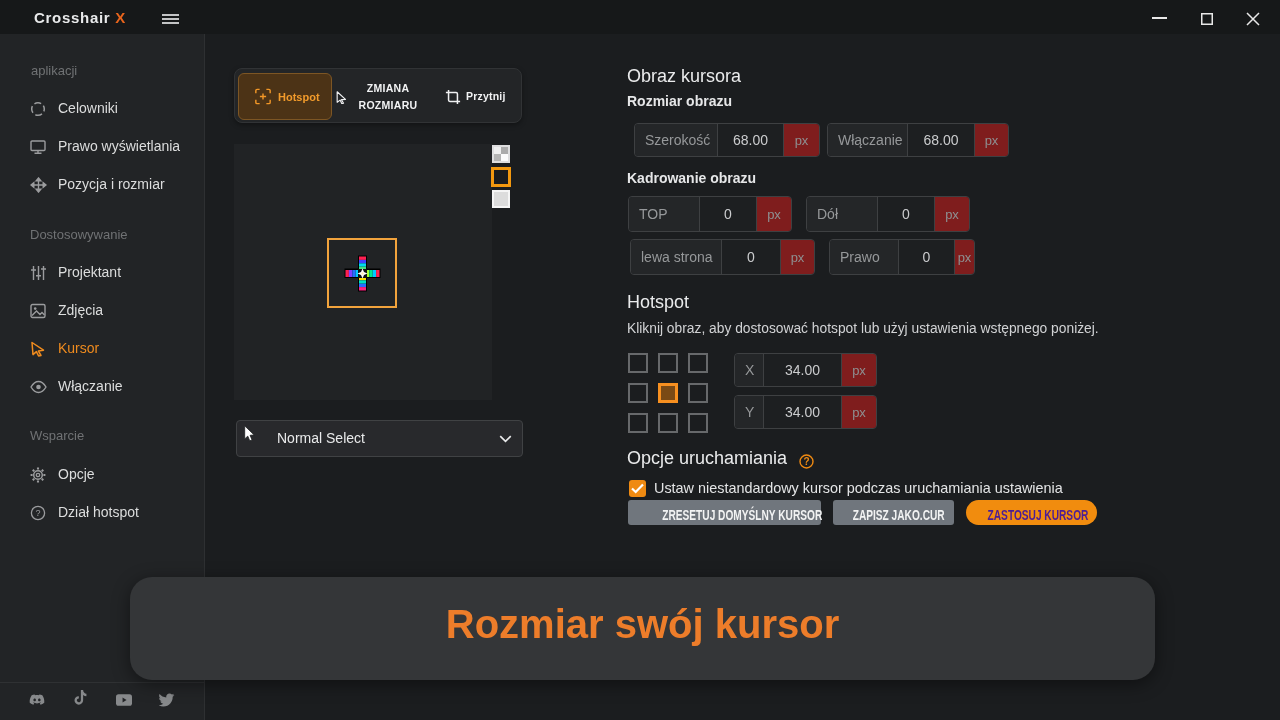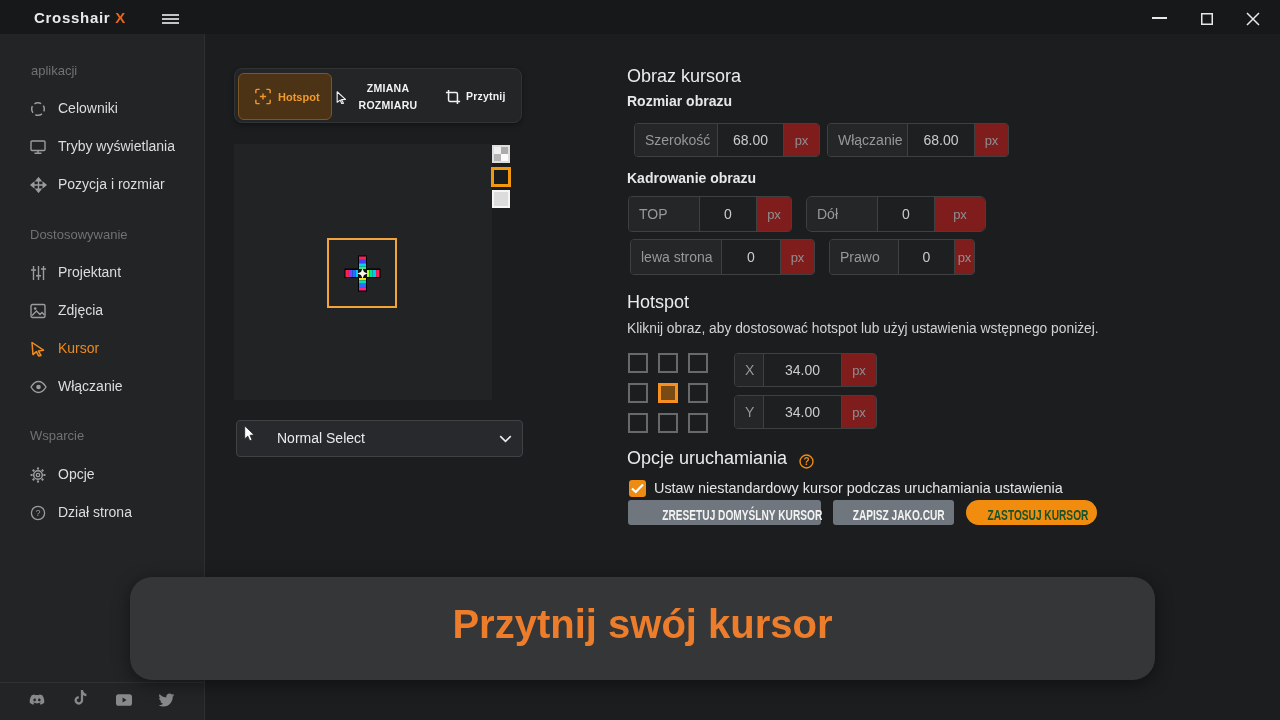--- a/index.html
+++ b/index.html
@@ -93,21 +93,21 @@
 
 <svg class="navicon" style="top:101px" width="16" height="16" viewBox="0 0 16 16">
   <circle cx="8" cy="8" r="6.3" fill="none" stroke="#9b9c9e" stroke-width="1.5" stroke-dasharray="7 2.9" stroke-dashoffset="4.5"></circle>
 </svg>
 <div class="navitem" style="top:101px">Celowniki</div>
 
 <svg class="navicon" style="top:139px" width="16" height="16" viewBox="0 0 16 16">
   <rect x="1" y="2" width="14" height="9.5" rx="1" fill="none" stroke="#9b9c9e" stroke-width="1.4"></rect>
   <path d="M8 11.5 V14 M4.5 14.3 H11.5" stroke="#9b9c9e" stroke-width="1.4" fill="none"></path>
 </svg>
-<div class="navitem" style="top:139px">Tryby wyświetlania</div>
+<div class="navitem" style="top:139px">Prawo wyświetlania</div>
 
 <svg class="navicon" style="top:177px" width="17" height="16" viewBox="0 0 17 16">
   <path d="M8.5 1 L10.8 3.8 H6.2 Z M8.5 15 L10.8 12.2 H6.2 Z M1 8 L3.8 5.7 V10.3 Z M16 8 L13.2 5.7 V10.3 Z M8.5 3 V13 M1.5 8 H15.5" stroke="#9b9c9e" stroke-width="1.4" fill="#9b9c9e"></path>
 </svg>
 <div class="navitem" style="top:177px">Pozycja i rozmiar</div>
 
 <div class="navhead" style="top:227px; left:30px">Dostosowywanie</div>
 
 <svg class="navicon" style="top:265px" width="17" height="16" viewBox="0 0 17 16">
   <g stroke="#9b9c9e" stroke-width="1.4" fill="none">
@@ -143,21 +143,21 @@
     <circle cx="8" cy="8" r="1.7" stroke-width="1.3"></circle>
     <path stroke-width="2.1" d="M8 0.6 V2.6 M8 13.4 V15.4 M0.6 8 H2.6 M13.4 8 H15.4 M2.77 2.77 L4.18 4.18 M11.82 11.82 L13.23 13.23 M2.77 13.23 L4.18 11.82 M11.82 4.18 L13.23 2.77"></path>
   </g>
 </svg>
 <div class="navitem" style="top:467px">Opcje</div>
 
 <svg class="navicon" style="top:505px" width="16" height="16" viewBox="0 0 16 16">
   <circle cx="8" cy="8" r="6.6" fill="none" stroke="#9b9c9e" stroke-width="1.3"></circle>
   <text x="8" y="11.2" font-size="9" fill="#9b9c9e" text-anchor="middle" font-family="Liberation Sans">?</text>
 </svg>
-<div class="navitem" style="top:505px">Dział strona</div>
+<div class="navitem" style="top:505px">Dział hotspot</div>
 
 <svg class="abs" style="left:29px; top:693px" width="16" height="14" viewBox="0 0 24 18">
   <path d="M20 2 C18.5 1.3 17 1 15.5 0.8 L15 1.9 C13 1.6 11 1.6 9 1.9 L8.5 0.8 C7 1 5.5 1.3 4 2 C1.5 5.8 0.8 9.5 1.1 13.2 C3 14.6 4.8 15.5 6.6 16 L7.8 14.2 C7.2 14 6.6 13.7 6 13.3 L6.5 12.9 C10 14.5 14 14.5 17.5 12.9 L18 13.3 C17.4 13.7 16.8 14 16.2 14.2 L17.4 16 C19.2 15.5 21 14.6 22.9 13.2 C23.3 8.9 22.2 5.3 20 2 Z M8.5 11 C7.4 11 6.6 10 6.6 8.9 C6.6 7.8 7.4 6.8 8.5 6.8 C9.6 6.8 10.4 7.8 10.4 8.9 C10.4 10 9.6 11 8.5 11 Z M15.5 11 C14.4 11 13.6 10 13.6 8.9 C13.6 7.8 14.4 6.8 15.5 6.8 C16.6 6.8 17.4 7.8 17.4 8.9 C17.4 10 16.6 11 15.5 11 Z" fill="#87898b"></path>
 </svg>
 <svg class="abs" style="left:74px; top:690px" width="13" height="15" viewBox="0 0 17 20">
   <path d="M12 0 H9 V13.5 C9 15.2 7.6 16.3 6.2 16.3 C4.8 16.3 3.6 15.2 3.6 13.8 C3.6 12.3 4.8 11.2 6.3 11.3 V8.2 C2.9 8 0.5 10.6 0.5 13.8 C0.5 17 3 19.5 6.2 19.5 C9.4 19.5 12 17 12 13.7 V6.5 C13.2 7.5 14.8 8.1 16.4 8.2 V5.1 C13.9 4.9 12 2.7 12 0 Z" fill="#87898b"></path>
 </svg>
 <svg class="abs" style="left:116px; top:694px" width="16" height="12" viewBox="0 0 22 16">
   <rect x="0" y="0" width="22" height="16" rx="3.5" fill="#87898b"></rect>
   <path d="M9 4.5 L14.5 8 L9 11.5 Z" fill="#222426"></path>
@@ -247,21 +247,21 @@
   <div class="px" style="flex:1">px</div>
 </div>
 
 <div class="h2" style="top:171px">Kadrowanie obrazu</div>
 
 <div class="fgroup" style="left:628px; top:196px; width:164px; height:36px;">
   <div class="lab" style="width:70px">TOP</div>
   <div class="val" style="width:58px">0</div>
   <div class="px" style="flex:1">px</div>
 </div>
-<div class="fgroup" style="left:806px; top:196px; width:180px; height:36px;border-radius:6px;">
+<div class="fgroup" style="left:806px; top:196px; width:164px; height:36px;">
   <div class="lab" style="width:70px">Dół</div>
   <div class="val" style="width:58px">0</div>
   <div class="px" style="flex:1">px</div>
 </div>
 <div class="fgroup" style="left:630px; top:239px; width:185px; height:36px;">
   <div class="lab" style="width:90px">lewa strona</div>
   <div class="val" style="width:60px">0</div>
   <div class="px" style="flex:1">px</div>
 </div>
 <div class="fgroup" style="left:829px; top:239px; width:146px; height:36px;">
@@ -307,18 +307,18 @@
   <path d="M1 5.5 L4.7 9 L12 1.5" fill="none" stroke="#fff" stroke-width="2.2"></path>
 </svg>
 <div class="ptext" style="left:654px; top:480.5px; font-size:14.4px; color:#e4e5e6">Ustaw niestandardowy kursor podczas uruchamiania ustawienia</div>
 
 <div class="btn" style="left:628px; width:193px;">
     <span>ZRESETUJ DOMYŚLNY KURSOR</span>
   </div>
 <div class="btn" style="left:833px; width:121px;">
     <span>ZAPISZ JAKO.CUR</span>
   </div>
-<div class="btn" style="left:966px; width:131px; background:#f18c0e; color:#14532d;border-radius:16px;">
+<div class="btn" style="left:966px; width:131px; background:#f18c0e; color:#4c1d95;border-radius:16px;">
     <span>ZASTOSUJ KURSOR</span>
   </div>
 
 <div id="overlay"></div>
-<div id="overlaytxt">Przytnij swój kursor</div>
+<div id="overlaytxt">Rozmiar swój kursor</div>
 
 </body></html>

